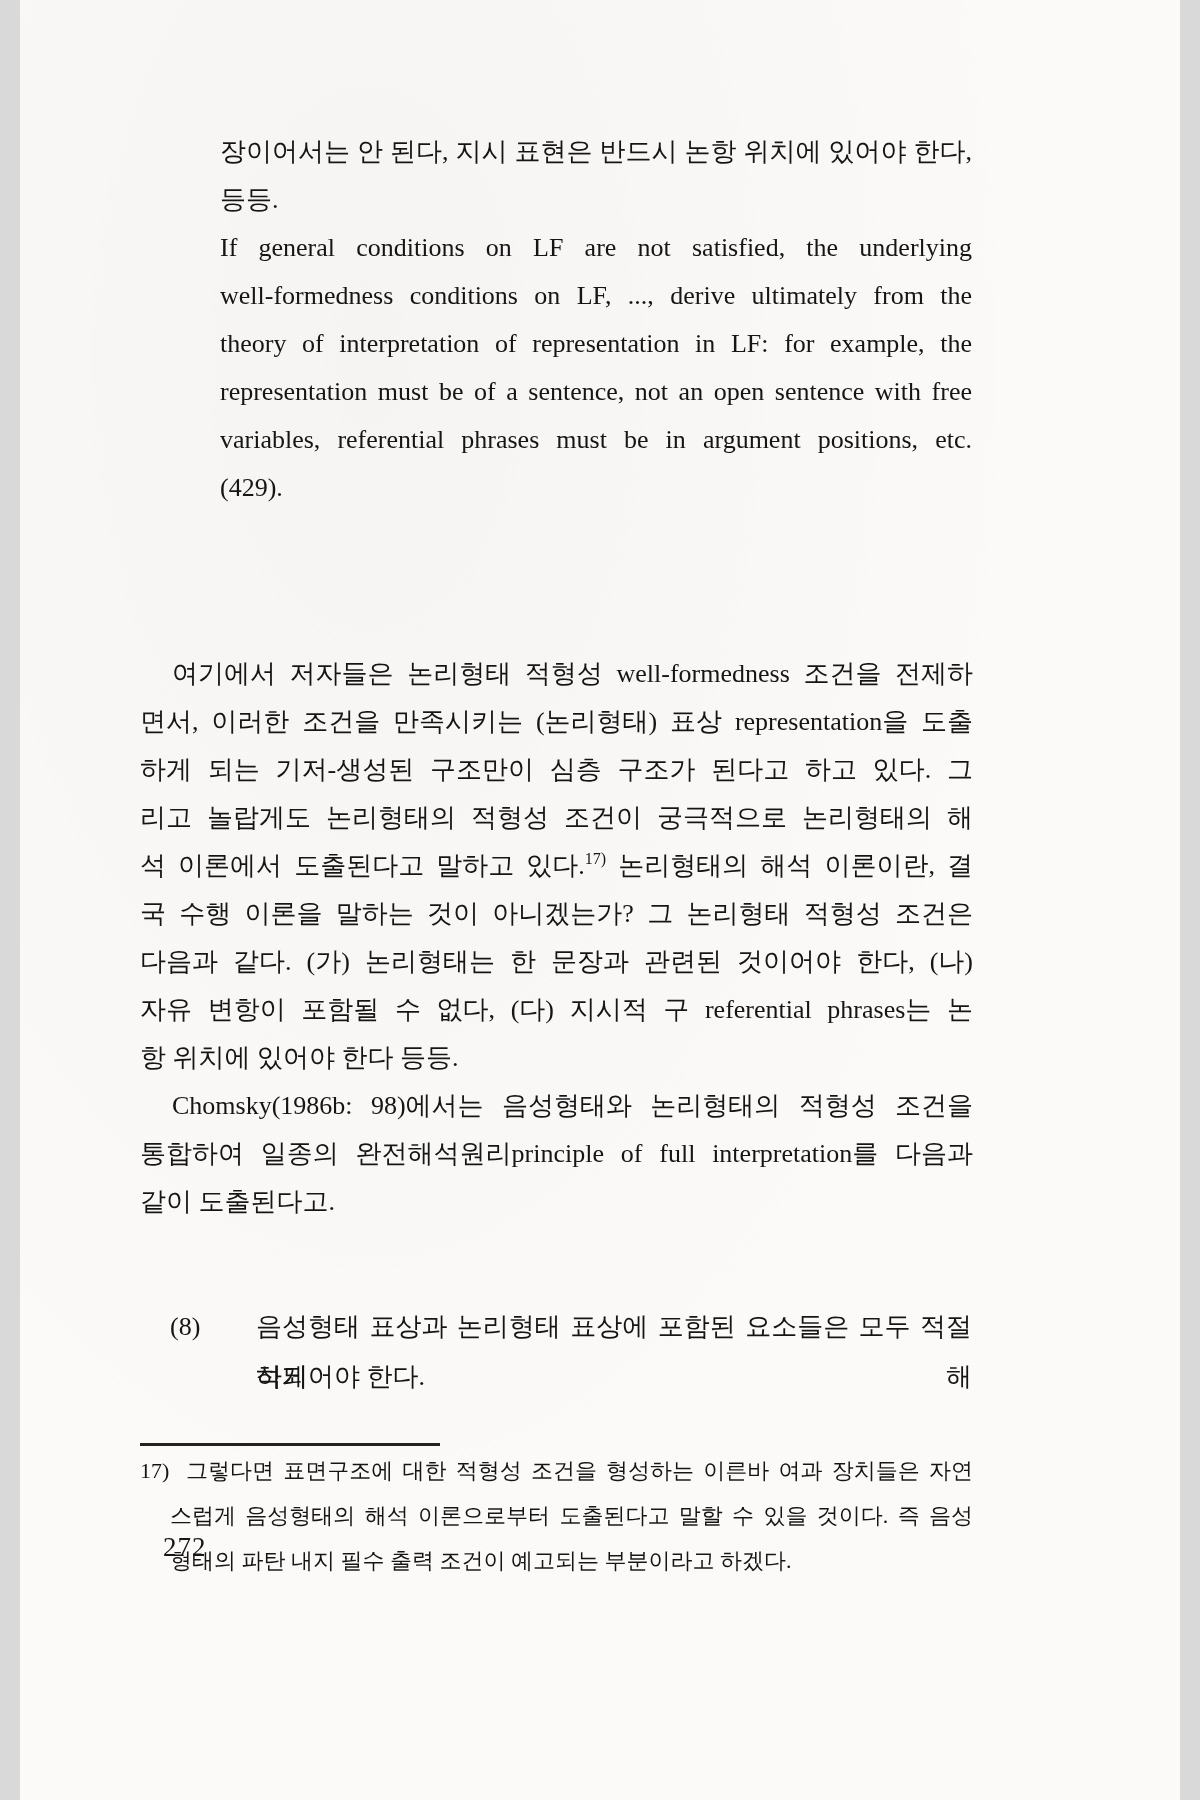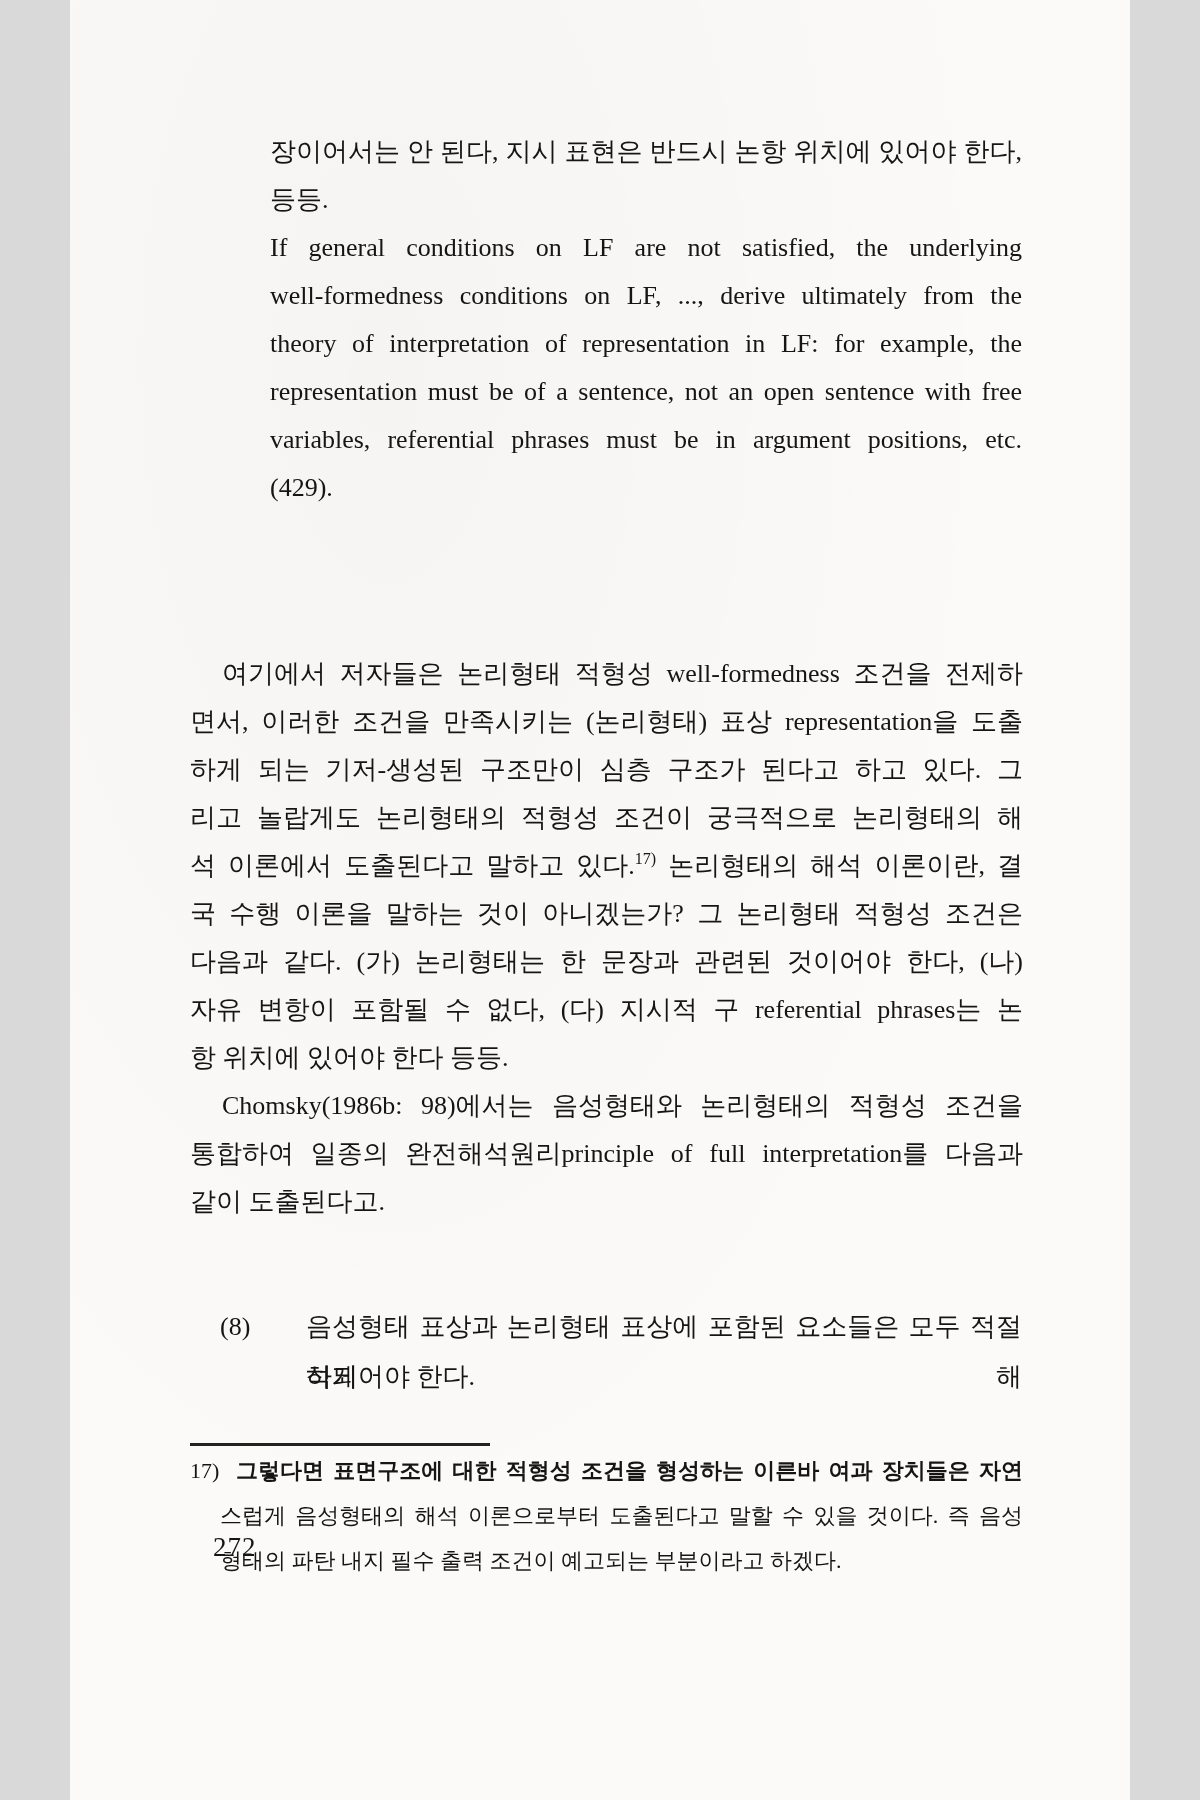--- a/index.html
+++ b/index.html
@@ -2,21 +2,21 @@
 <html lang="ko"><head>
 <meta charset="utf-8">
 <style>
   html, body {
     margin: 0;
     padding: 0;
     background: #d9d9d9;
   }
   .page {
     position: relative;
-    width: 1060px;
+    width: 1160px;
     height: 1800px;
     margin: 0 auto;
     background:
       radial-gradient(ellipse at 30% 20%, rgba(0,0,0,0.025), rgba(0,0,0,0) 60%),
       #fbfaf8;
     color: #151515;
     font-family: "Liberation Serif", "DejaVu Serif", serif;
     overflow: hidden;
   }
   .line {
@@ -97,21 +97,20 @@
   .fn-first {
     display: flex;
   }
   .fn-marker {
     flex: 0 0 46px;
     font-size: 22px;
     line-height: 45px;
   }
   .fn-first .fn-text {
     flex: 1 1 auto;
-    font-weight: bold;
   }
   .fn-cont {
     padding-left: 30px;
   }
   .page-number {
     position: absolute;
     left: 143px;
     top: 1532px;
     font-size: 27px;
     letter-spacing: 1px;

